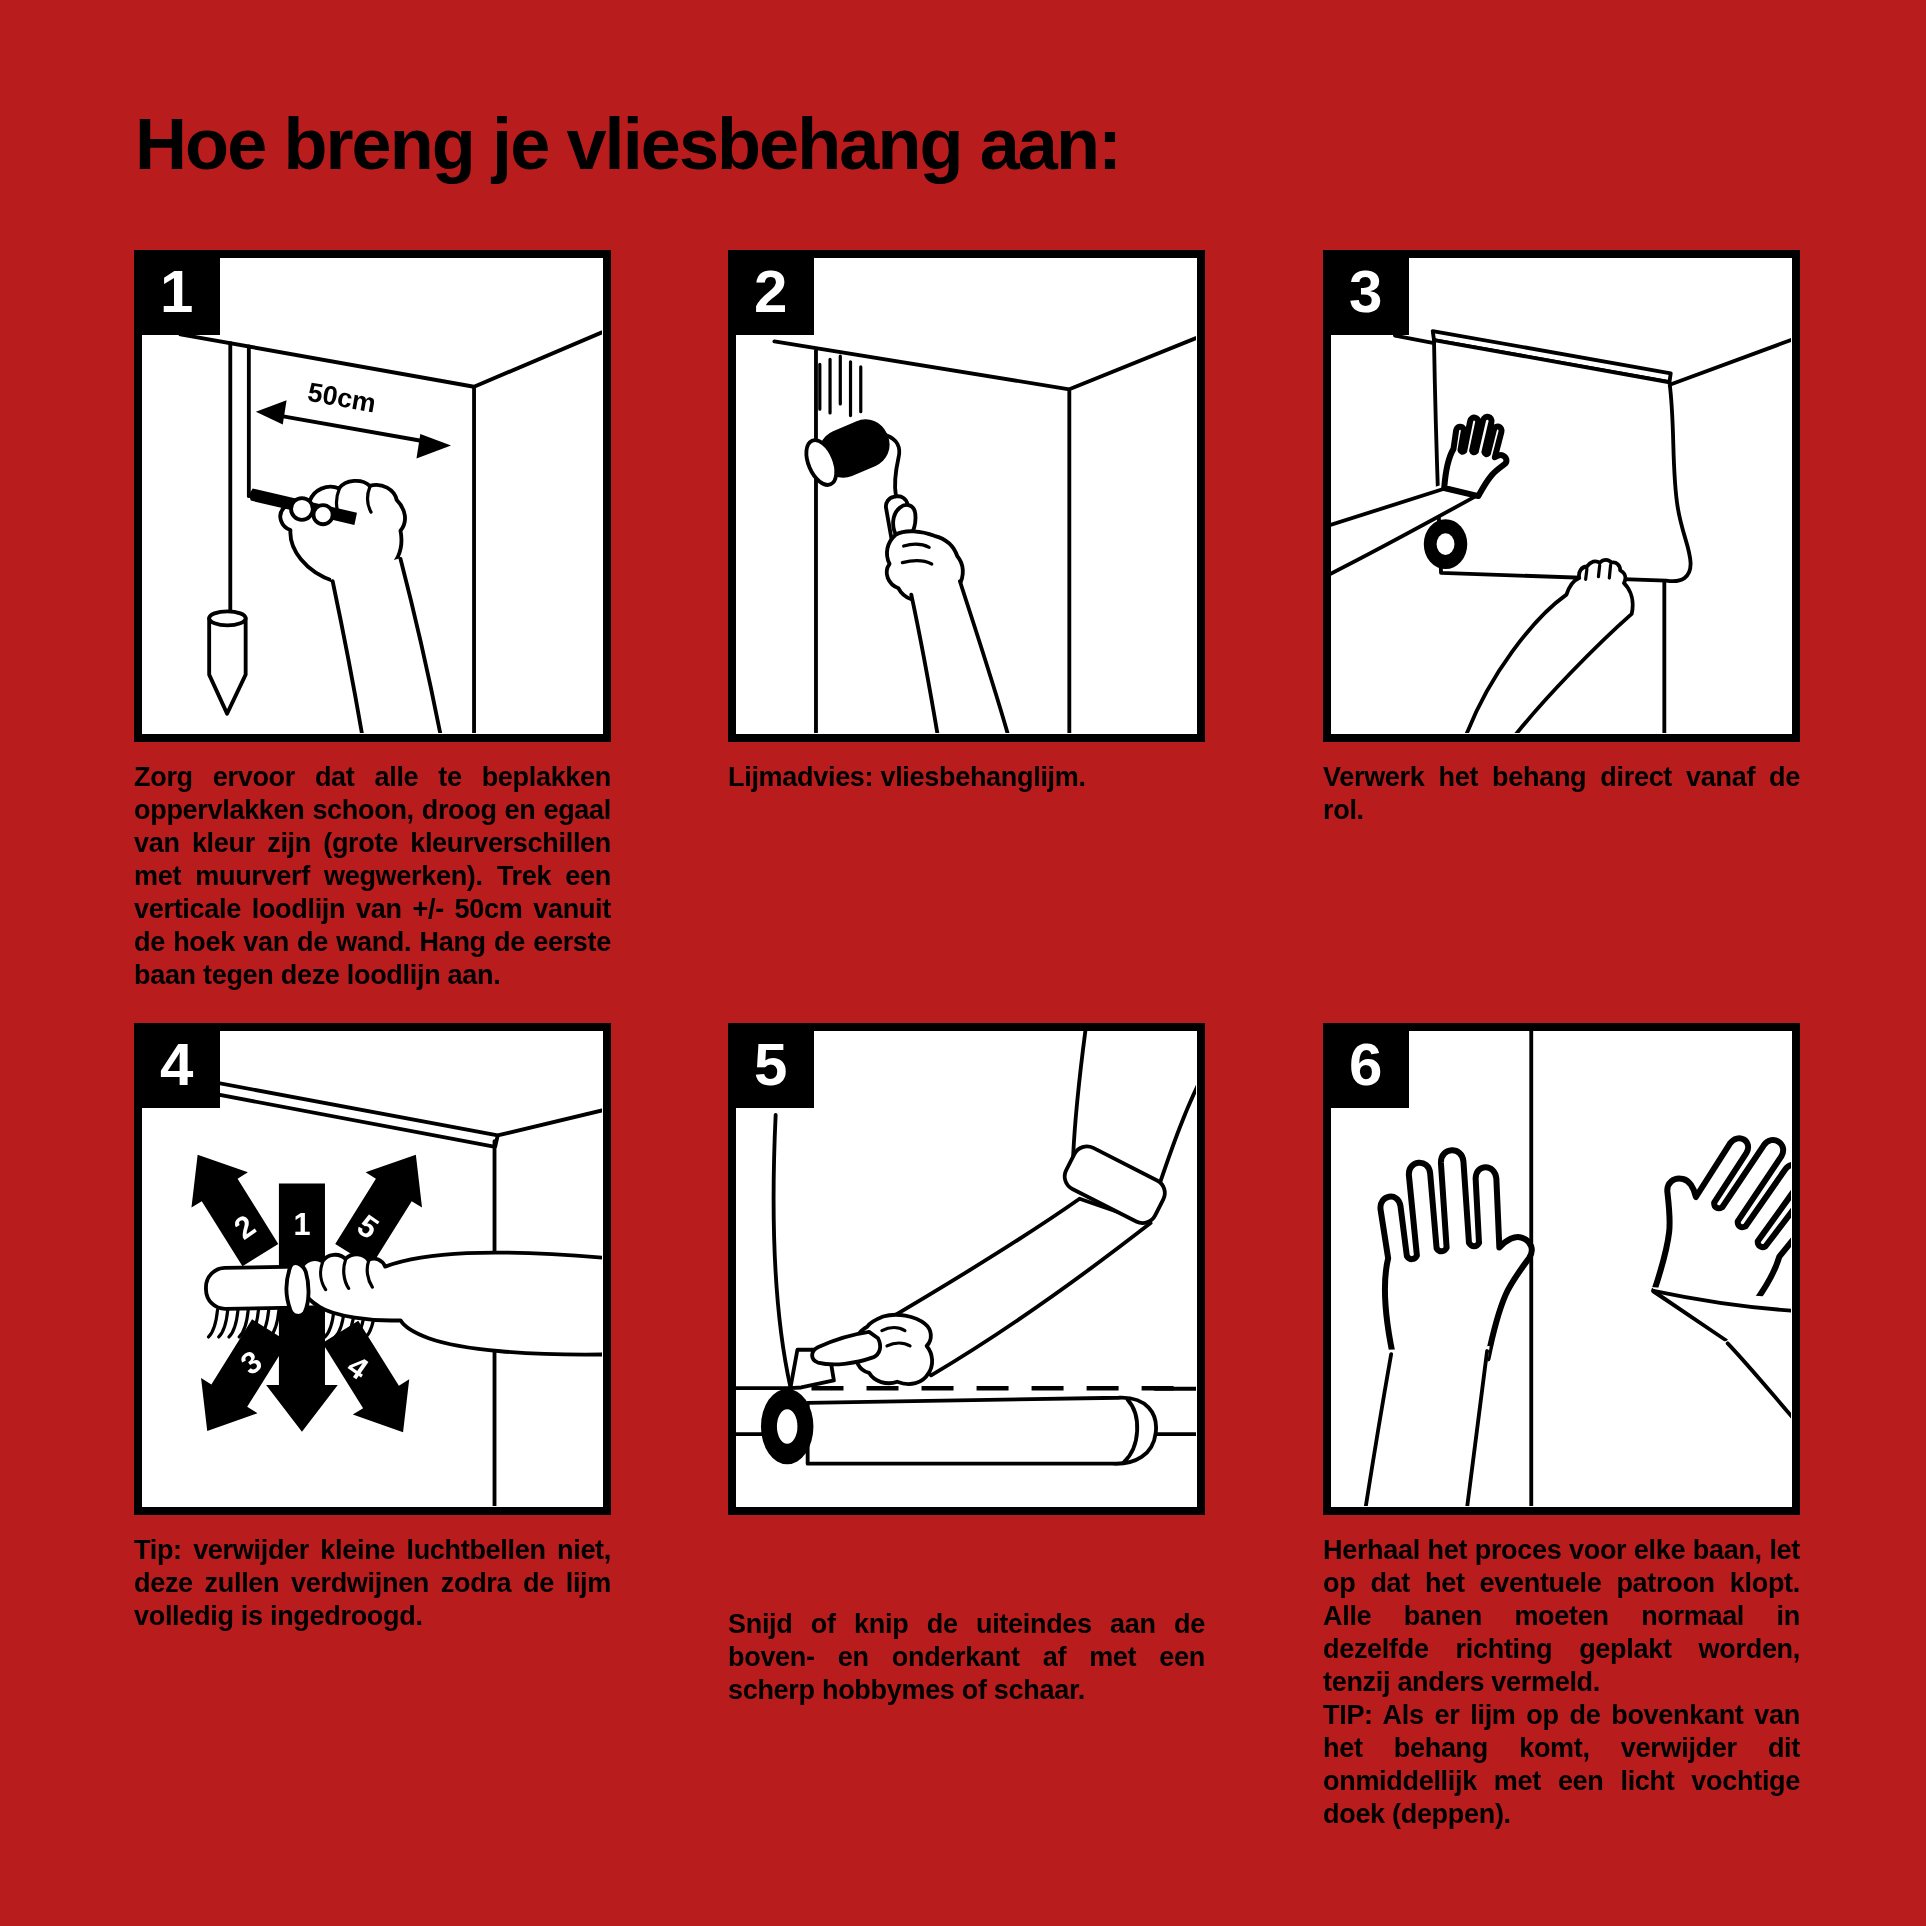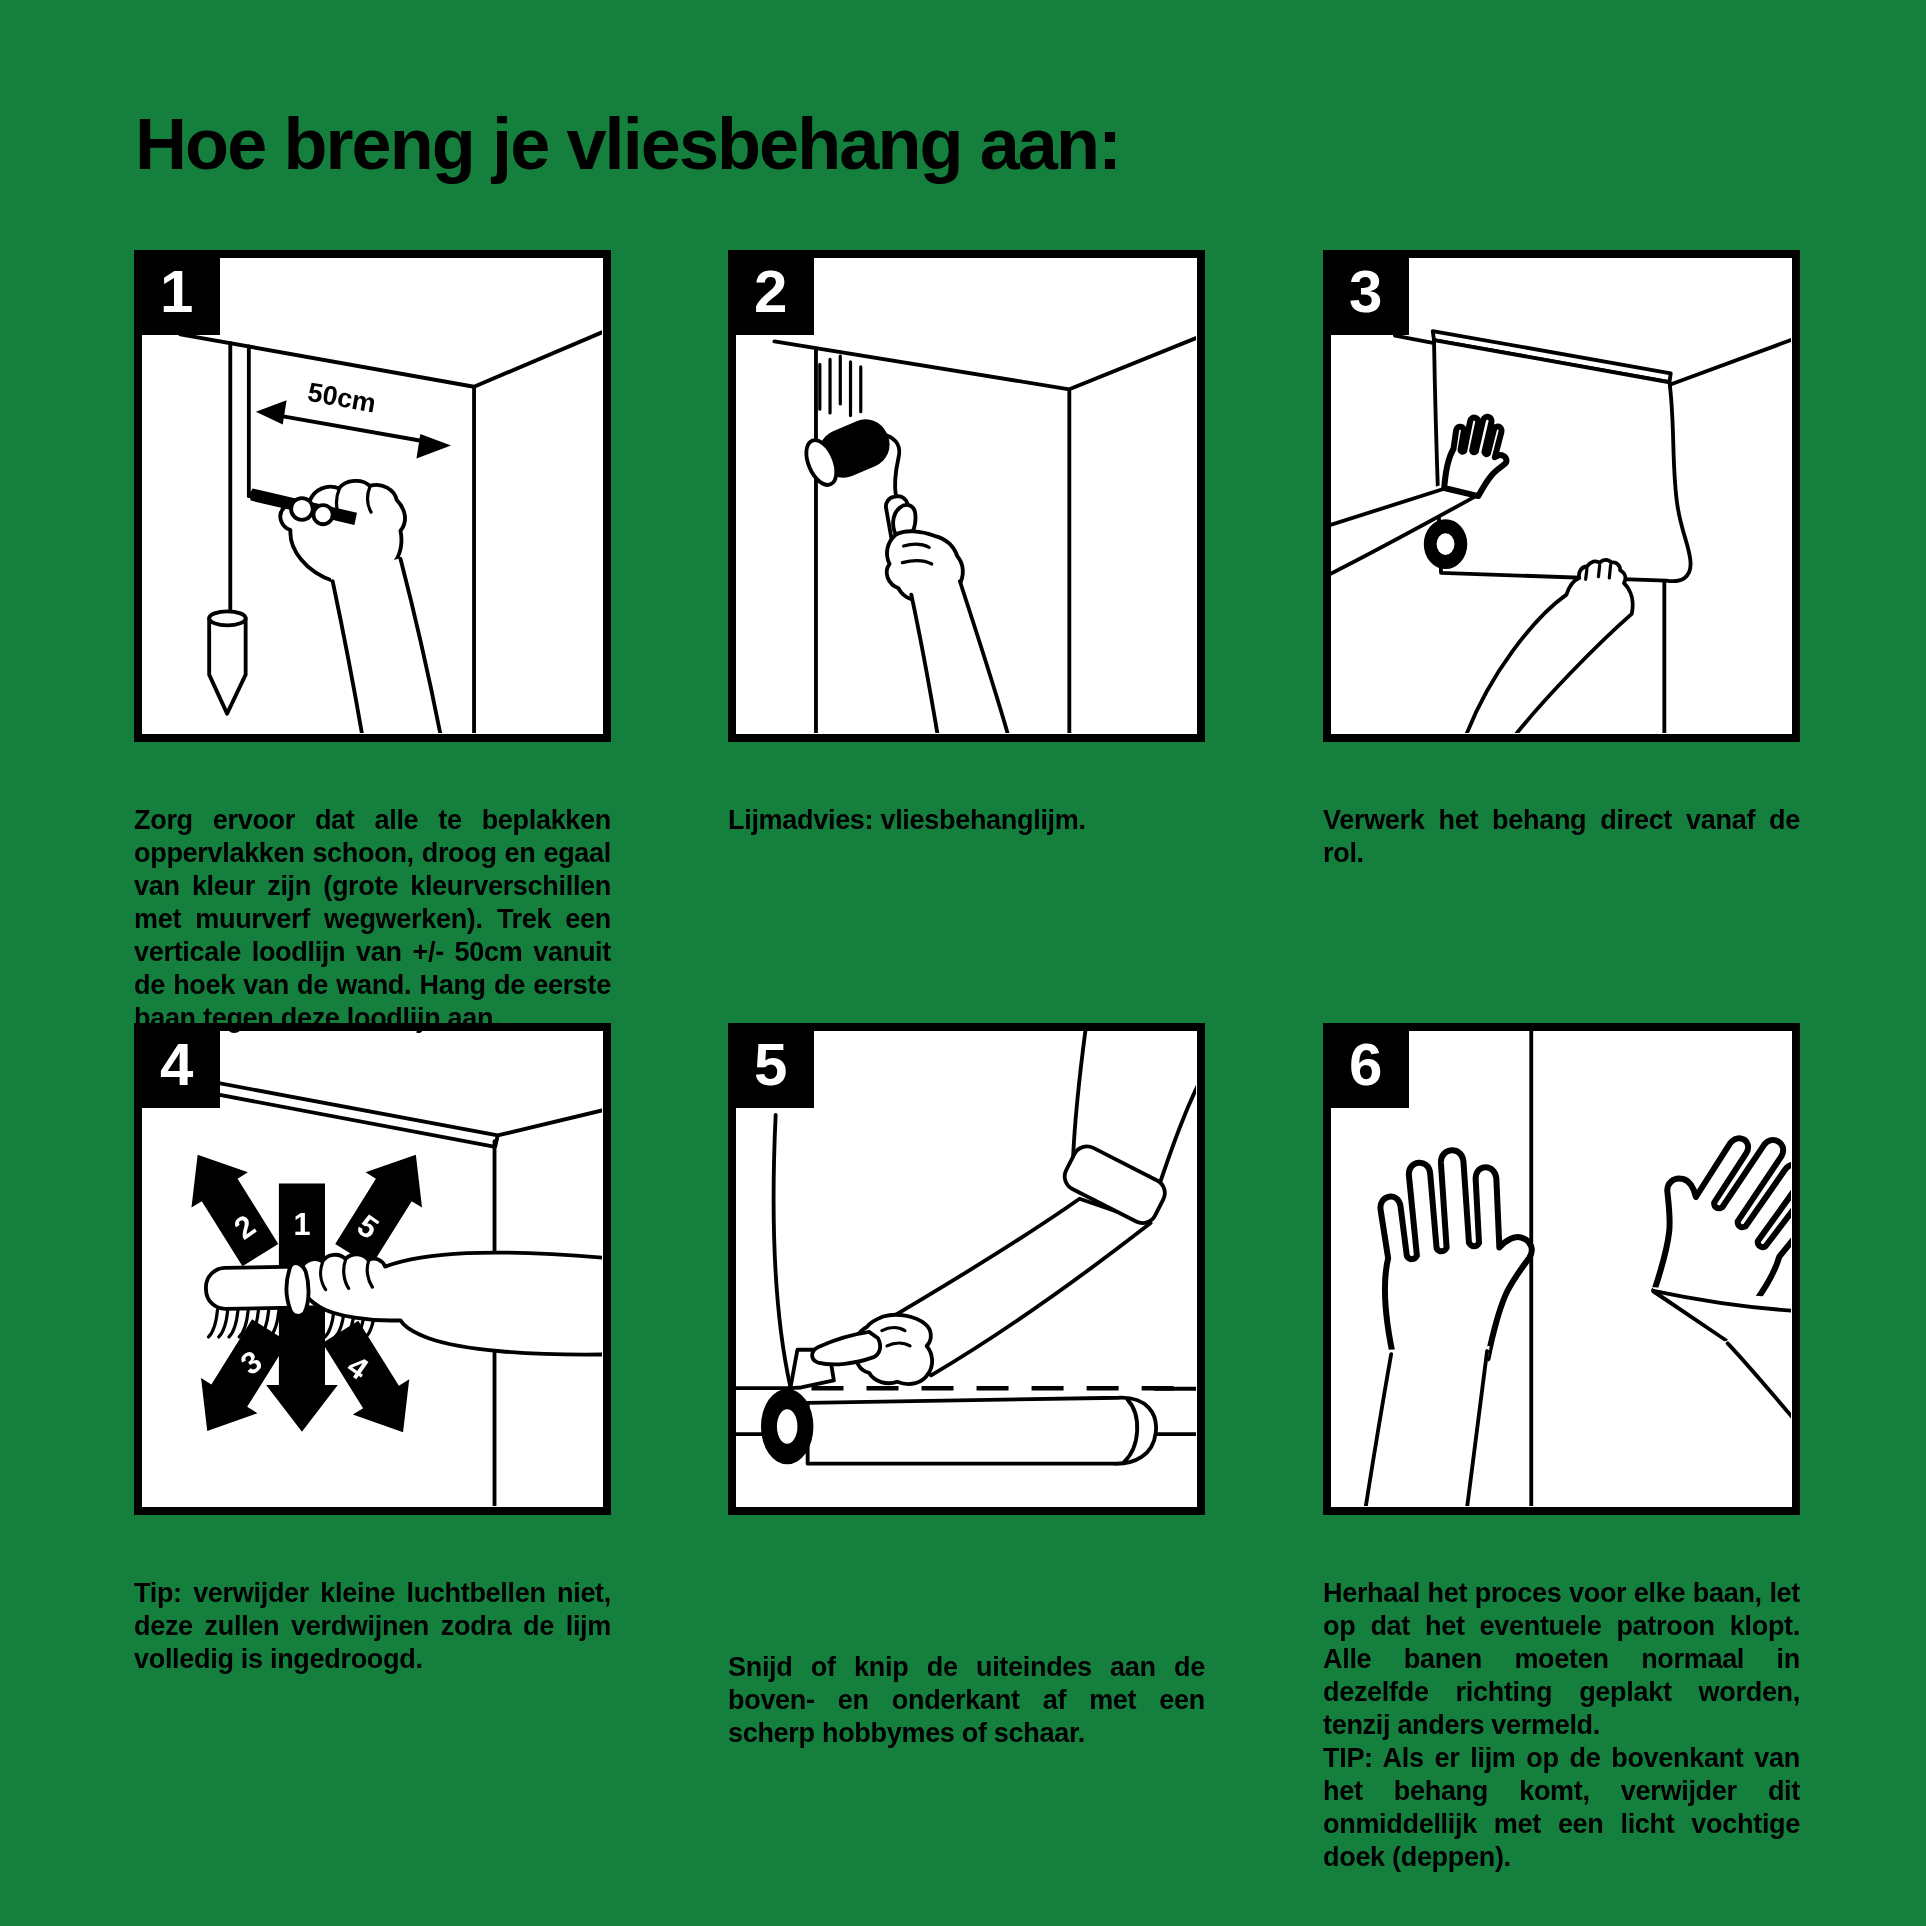--- a/index.html
+++ b/index.html
@@ -1,29 +1,29 @@
 <!DOCTYPE html>
 <html style="font-size:10.3px"><head>
 <meta charset="utf-8">
 <style>
   * { margin:0; padding:0; box-sizing:border-box; }
   html,body { width:1926px; height:1926px; background:#ffffff; font-family:"Liberation Sans", sans-serif; }
-  .page { position:relative; width:1926px; height:1926px; background:#15803d; overflow:hidden; }
+  .page { position:relative; width:1926px; height:1926px; background:#b91c1c; overflow:hidden; }
 
   .title { position:absolute; left:135px; top:103px; font-size:72px; font-weight:bold;
            letter-spacing:-1.9px; color:#000; white-space:nowrap; }
 
   .panel { position:absolute; width:477px; height:492px; border:8.3px solid #000; background:#fff; }
   .badge { position:absolute; left:-8.3px; top:-8.3px; width:86px; height:85px; background:#000;
            display:flex; align-items:center; justify-content:center; }
   .badge span { color:#fff; font-size:60px; font-weight:bold; line-height:1; }
   .art { position:absolute; left:0; top:0; width:460px; height:475px; }
 
   .caption { position:absolute; width:477px; font-size:27px; line-height:33px; font-weight:bold;
-             color:#000; text-align:justify; letter-spacing:-0.3px;margin-top:43px; }
+             color:#000; text-align:justify; letter-spacing:-0.3px; }
   .caption p:empty { display:none; }
   .caption p + p { margin-top:33px; }
   .caption.tight p + p { margin-top:0; }
 
   
   .ln  { fill:none; stroke:#000; stroke-width:6; stroke-linecap:round; stroke-linejoin:round; }
   .ln5 { fill:none; stroke:#000; stroke-width:5; stroke-linecap:round; stroke-linejoin:round; }
   .wh  { fill:#fff; stroke:#000; stroke-width:6; stroke-linecap:round; stroke-linejoin:round; }
   .bk  { fill:#000; stroke:none; }
   .fillw { fill:#fff; stroke:none; }

